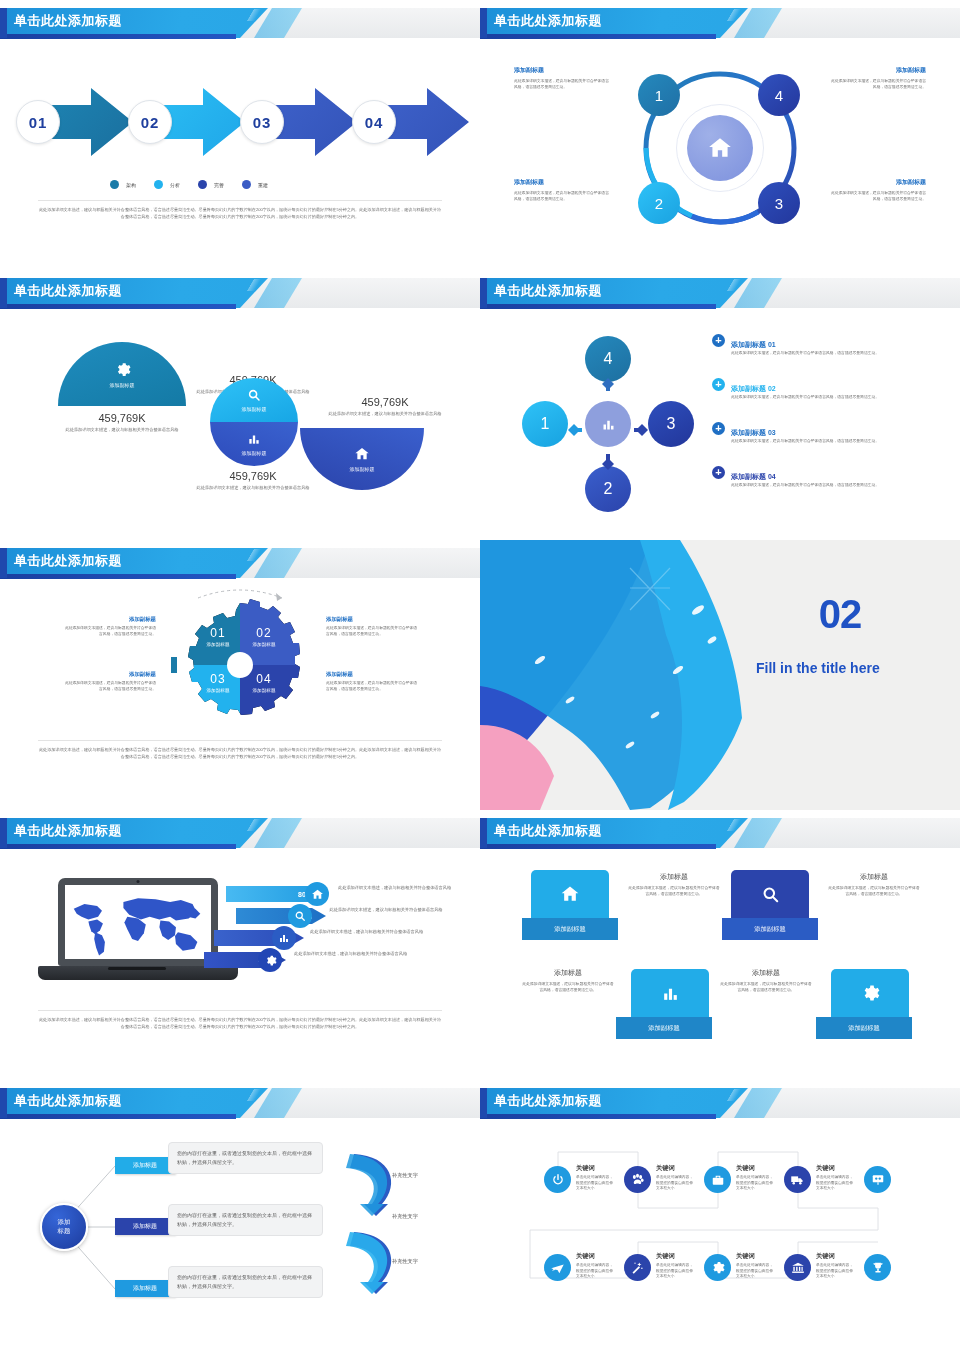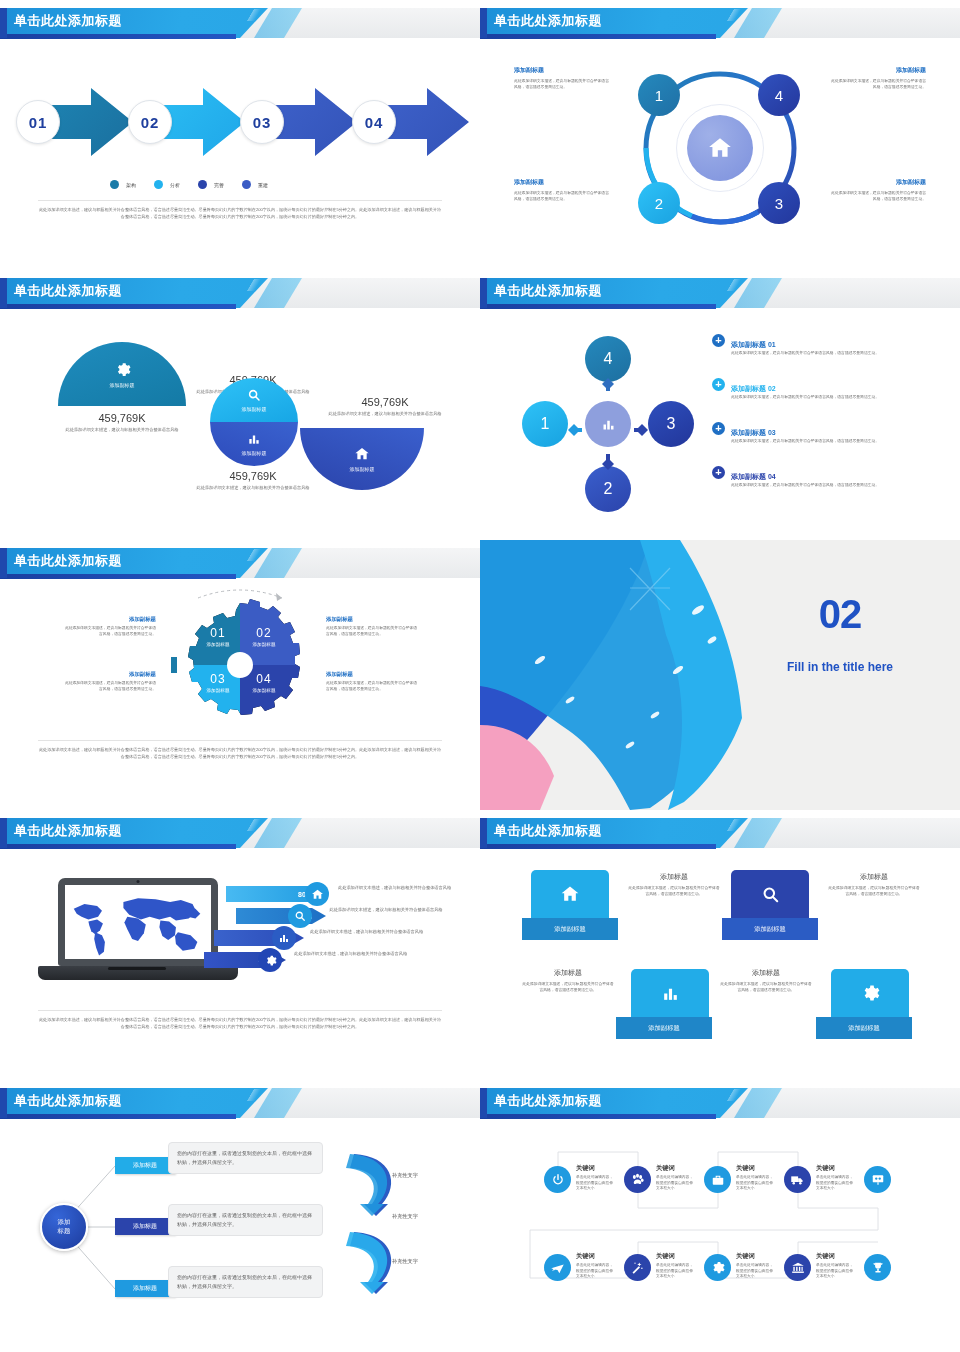--- a/index.html
+++ b/index.html
@@ -75,22 +75,22 @@
   .gearlabel .s { font-size:4.6px; margin-top:2px; }
   .gblock { position:absolute; width:94px; }
   .gblock .h { font-size:5.4px; font-weight:bold; color:#1f6fc4; margin-bottom:3px; }
 
   
   .trans { background:#f0f0ef; }
   .t-num { position:absolute; left:280px; top:52px; width:160px; text-align:center;
            font-size:40px; font-weight:bold; color:#1f52c4; letter-spacing:-1px; }
   .t-cn  { position:absolute; left:260px; top:96px; width:200px; text-align:center;
            font-size:19px; font-weight:bold; color:#1f52c4; }
-  .t-en  { position:absolute; left:260px; top:120px; width:200px; text-align:center;
-           font-size:12px; font-weight:bold; color:#1f52c4; }
+  .t-en  { position:absolute; left:276px; top:120px; width:200px; 
+           font-size:14px; font-weight:bold; color:#1f52c4; }
 
   
   .lap-body { position:absolute; left:58px; top:68px; width:160px; height:88px;
               background:#4a4f55; border-radius:7px 7px 3px 3px; padding:7px; }
   .lap-screen { width:100%; height:100%; background:#fff; overflow:hidden; position:relative; }
   .lap-base { position:absolute; left:38px; top:156px; width:200px; height:14px;
               background:linear-gradient(180deg,#3a3e44,#24272b); border-radius:2px 2px 7px 7px; }
   .lap-notch { position:absolute; left:108px; top:157px; width:58px; height:3px;
                background:#17191c; border-radius:2px; }
   .bararrow { position:absolute; height:16px; color:#fff; font-size:7px; font-weight:bold;

